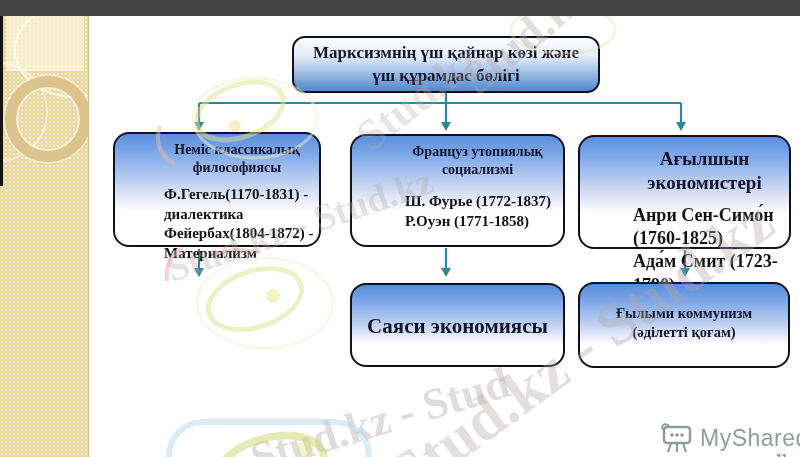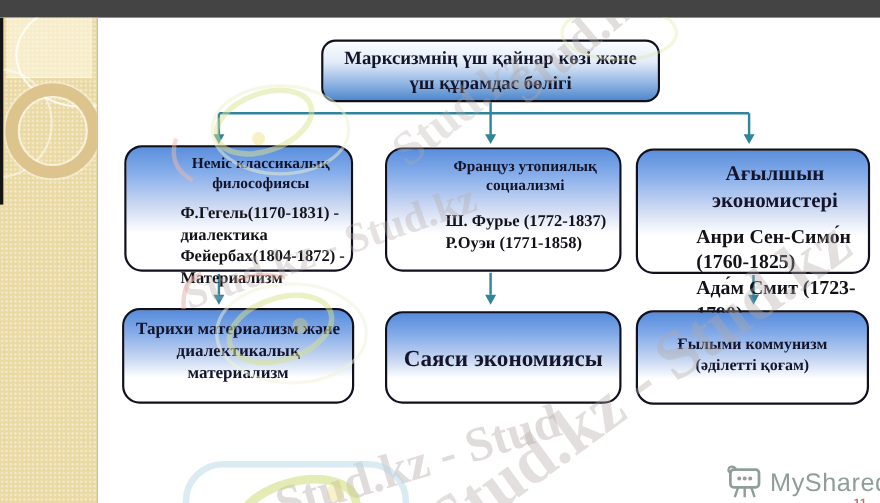--- a/index.html
+++ b/index.html
@@ -116,23 +116,20 @@
     <div class="src-head">Француз утопиялық социализмі</div>
     <div class="src-body">Ш. Фурье (1772-1837)
 Р.Оуэн (1771-1858)</div>
   </div>
   <div class="box src src3">
     <div class="src-head">Ағылшын экономистері</div>
     <div class="src-body">Анри Сен-Симо́н (1760-1825)
 Ада́м Смит (1723-1790)</div>
   </div>
 
-  <div class="box comp comp1">
-    <div class="comp-text">Тарихи материализм және диалектикалық материализм</div>
-  </div>
   <div class="box comp comp2">
     <div class="comp-text">Саяси экономиясы</div>
   </div>
   <div class="box comp comp3">
     <div class="comp-text">Ғылыми коммунизм (әділетті қоғам)</div>
   </div>
 
   <div class="wm wm-top">Stud.kz - Stud.kz</div>
   <div class="wm wm-mid-a">Stud.kz - Stud.kz</div>
   <div class="wm wm-mid-b">Stud.kz</div>

